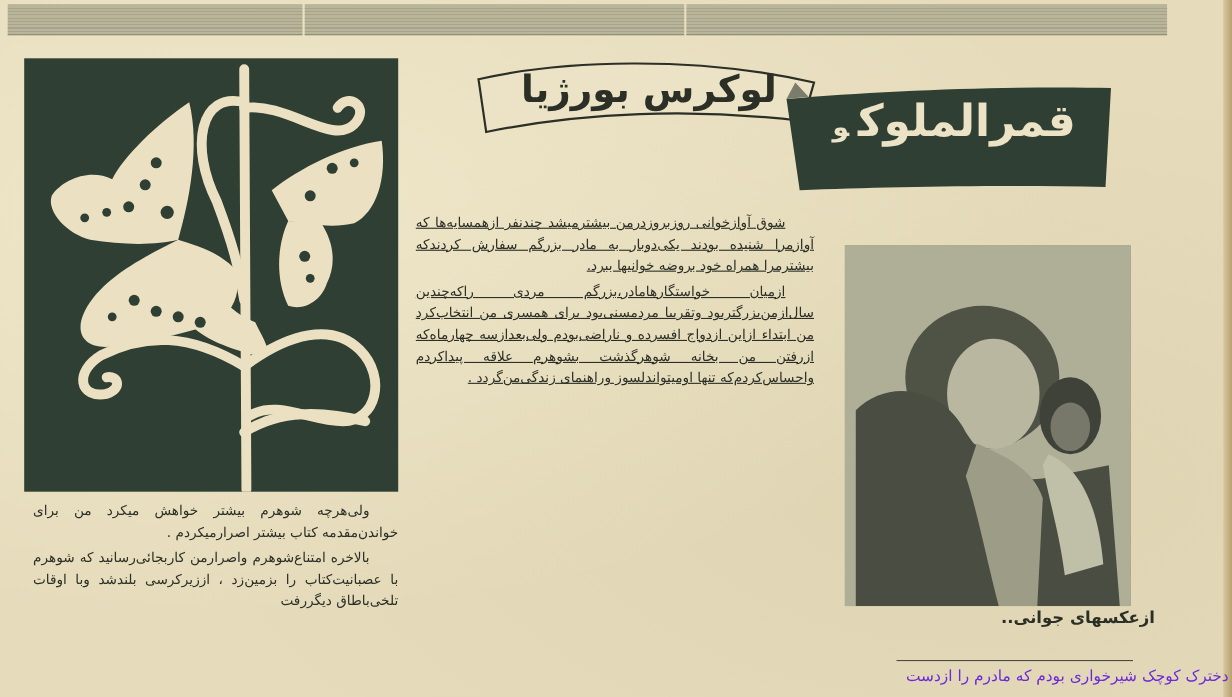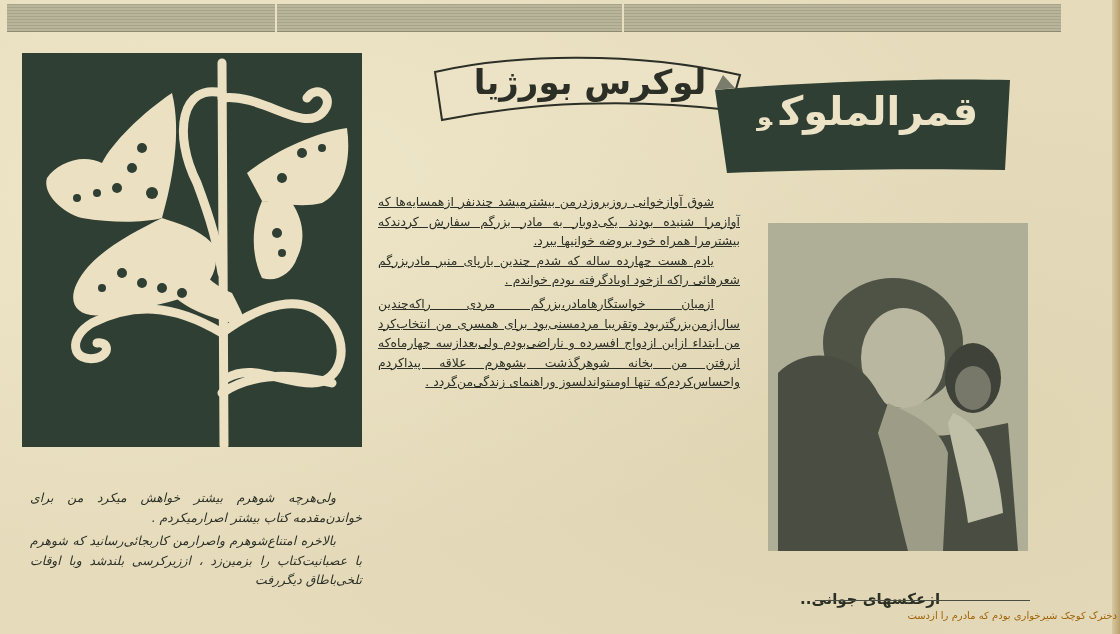--- a/index.html
+++ b/index.html
@@ -49,37 +49,37 @@
   .title-dark .conj { font-size:24px; margin-right:8px; }
   
   .col {
     position:absolute; direction:rtl; text-align:justify;
     font-family:"DejaVu Sans", sans-serif; font-size:12.4px; line-height:19.6px;
     color:#2b2f26;
   }
   .col p { margin:0 0 0 0; text-indent:0; }
   .col p.indent { text-indent:26px; }
   .col-mid { left:378px; top:192px; width:362px;text-decoration:underline; }
-  .col-left { left:30px; top:488px; width:332px;font-style:italic; }
+  .col-left { left:30px; top:454px; width:332px; }
   
   .photo {
     position:absolute; left:768px; top:223px; width:260px; height:328px;
     background:#9a9a84; overflow:hidden;
   }
   .photo svg { width:100%; height:100%; display:block; }
   .caption {
-    position:absolute; left:800px; top:590px; width:250px; text-align:left;
+    position:absolute; left:800px; top:552px; width:250px; text-align:right;
     direction:rtl; font-weight:bold; font-size:15px; color:#2b2f26;
   }
   .caption-rule {
     position:absolute; left:815px; top:600px; width:215px; height:1px; background:#4a4d42;
   }
   .caption-body {
     position:absolute; left:735px; top:606px; width:382px; direction:rtl; text-align:right;
-    font-size:10px; line-height:19px; color:#a16207; white-space:nowrap; overflow:hidden;
+    font-size:14px; line-height:19px; color:#6d28d9; white-space:nowrap; overflow:hidden;
   }
 </style>
 </head>
 <body>
 
 <div class="header-bar" style="left:7px; width:268px;"></div>
 <div class="header-bar" style="left:277px; width:345px;"></div>
 <div class="header-bar" style="left:624px; width:437px;"></div>
 <div class="right-edge"></div>
 
@@ -132,21 +132,20 @@
     <path d="M10 20 C 100 12, 220 8, 305 10 L 300 100 C 200 98, 100 100, 22 103 Z" fill="#2f3f33"></path>
     <path d="M10 20 L 18 5 L 30 18 Z" fill="#7a7d6c"></path>
   </svg>
   <div class="title-dark">
     <span>قمرالملوک</span><span class="conj">و</span>
   </div>
 </div>
 
 <div class="col col-mid">
   <p class="indent">شوق آوازخوانی روزبروزدرمن بیشترمیشد چندنفر ازهمسایه‌ها که آوازمرا شنیده بودند یکی‌دوبار به مادر بزرگم سفارش کردندکه بیشترمرا همراه خود بروضه خوانیها ببرد.</p>
-  <p class="indent">یادم هست چهارده ساله که شدم چندین بارپای منبر مادربزرگم شعرهائی راکه ازخود اویادگرفته بودم خواندم .</p>
   <p class="indent" style="margin-top:4px;">ازمیان خواستگارهامادر،بزرگم مردی راکه‌چندین سال‌ازمن‌بزرگتربود وتقریبا مردمسنی‌بود برای همسری من انتخاب‌کرد من ابتداء ازاین ازدواج افسرده و ناراضی‌بودم ولی‌بعدازسه چهارماه‌که ازرفتن من بخانه شوهرگذشت بشوهرم علاقه پیداکردم واحساس‌کردم‌که تنها اومیتواندلسوز وراهنمای زندگی‌من‌گردد .</p>
 </div>
 
 <div class="col col-left">
   <p class="indent">ولی‌هرچه شوهرم بیشتر خواهش میکرد من برای خواندن‌مقدمه کتاب بیشتر اصرارمیکردم .</p>
   <p class="indent" style="margin-top:4px;">بالاخره امتناع‌شوهرم واصرارمن کاربجائی‌رسانید که شوهرم با عصبانیت‌کتاب را بزمین‌زد ، اززیرکرسی بلندشد وبا اوقات تلخی‌باطاق دیگررفت</p>
 </div>
 
 <div class="photo">
   <svg viewBox="0 0 260 328" preserveAspectRatio="none">

